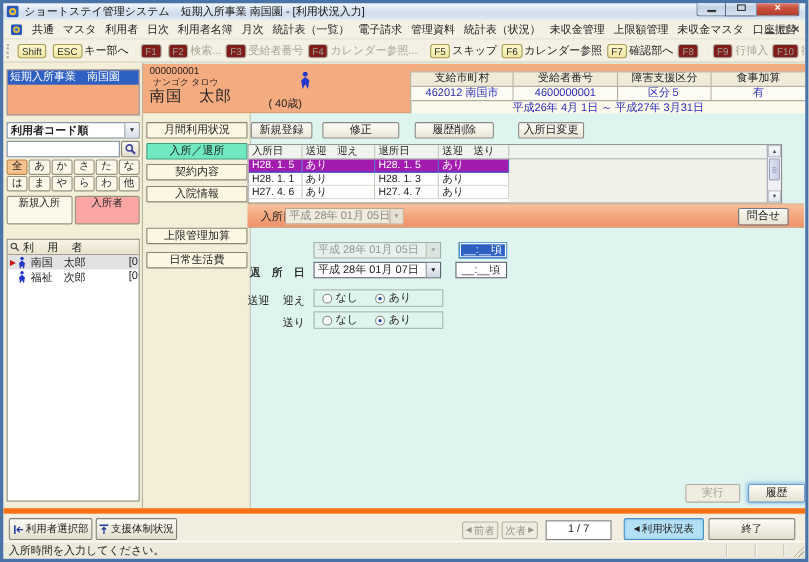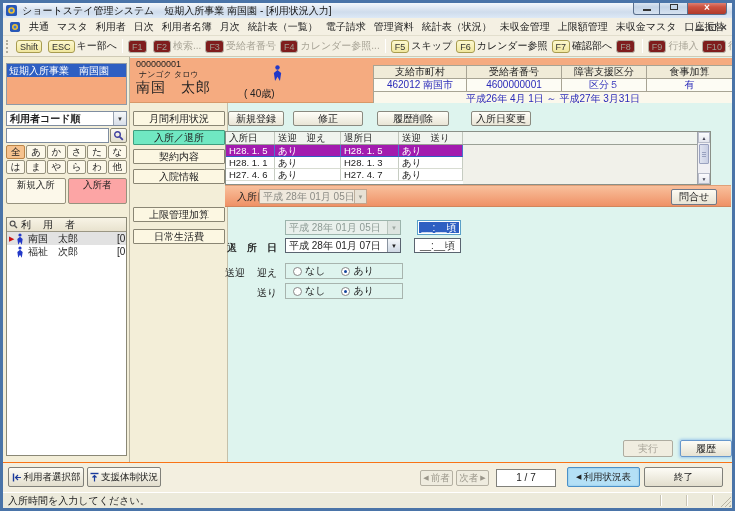--- a/index.html
+++ b/index.html
@@ -144,21 +144,21 @@
 #rbox-mukae{top:206px;}
 #rbox-okuri{top:226px;}
 .radio{display:flex;align-items:center;margin-left:7px;}
 .radio.second{margin-left:16px;}
 .rdot{width:9px;height:9px;border-radius:50%;border:1px solid #888;background:#fff;margin-right:3px;position:relative;flex-shrink:0;}
 .rdot.on::after{content:"";position:absolute;left:2px;top:2px;width:3px;height:3px;border-radius:50%;background:#16479e;}
 .exec-btn{position:absolute;left:493px;top:383px;width:50px;height:17px;border:1px solid #aeaca0;background:#f0ede0;color:#a6a296;font-size:10px;line-height:15px;text-align:center;border-radius:2px;}
 .hist-btn{position:absolute;left:550px;top:383px;width:52px;height:17px;border:1px solid #6898cc;box-shadow:0 0 3px 1px #9ec8ea;background:linear-gradient(#fdfcf6,#e6e2d2);font-size:10px;line-height:15px;text-align:center;border-radius:2px;}
 
 
-.bottombar{position:absolute;left:0;right:0;top:459px;height:30px;background:#f3efe0;border-top:1px solid #f97316;}
+.bottombar{position:absolute;left:0;right:0;top:459px;height:30px;background:#f3efe0;border-top:5px solid #f97316;}
 .fbtn{position:absolute;border:1px solid #80807a;background:linear-gradient(#fdfcf6,#e2decd);border-radius:2px;font-size:9.5px;display:flex;align-items:center;justify-content:center;gap:2px;white-space:nowrap;cursor:default;}
 #btn-usel{left:5px;top:4px;width:76px;height:20px;}
 #btn-sup{left:84px;top:4px;width:74px;height:20px;}
 #btn-prev{left:417px;top:7px;width:33px;height:16px;color:#9a968a;background:#efecdf;border-color:#b4b0a2;}
 #btn-next{left:453px;top:7px;width:33px;height:16px;color:#9a968a;background:#efecdf;border-color:#b4b0a2;}
 .page-box{position:absolute;left:493px;top:6px;width:60px;height:18px;border:1px solid #80807a;background:#fff;font-size:10px;line-height:16px;text-align:center;}
 #btn-usage{left:564px;top:4px;width:73px;height:20px;background:#b4e0f6;border-color:#4a90c8;box-shadow:inset 0 0 2px #7ab8e0;}
 #btn-exit{left:641px;top:4px;width:79px;height:20px;}
 .arr{font-size:7px;}
 

